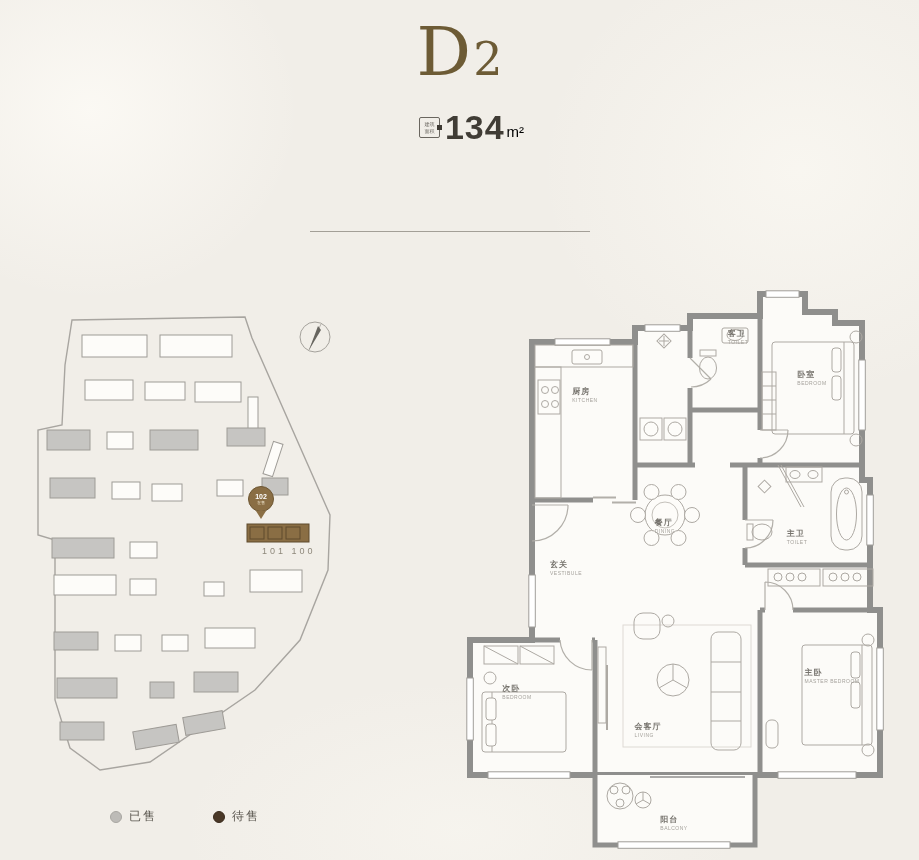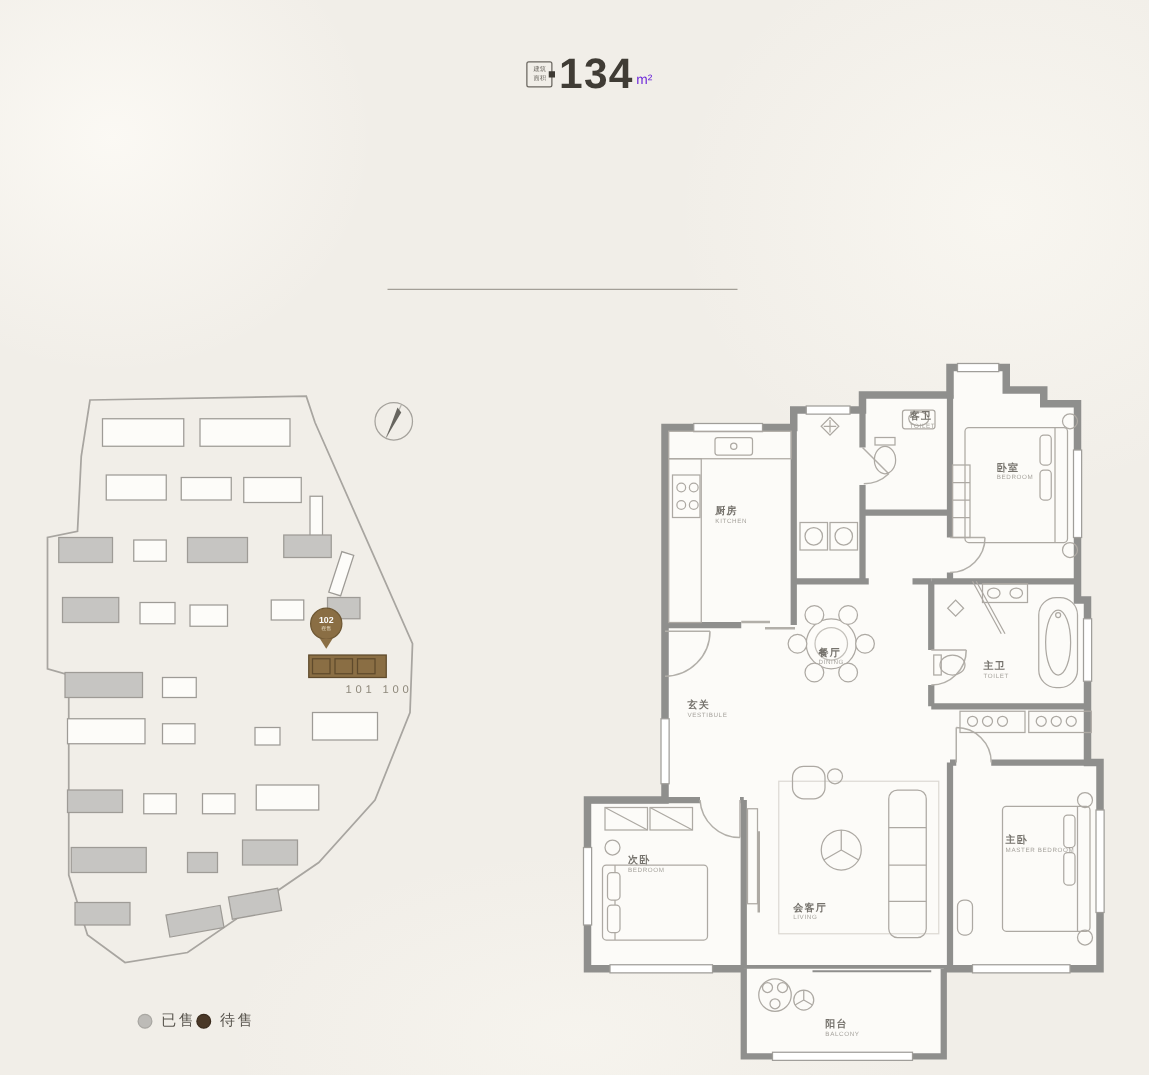--- a/index.html
+++ b/index.html
@@ -25,39 +25,39 @@
   .title{font-family:"DejaVu Serif","Liberation Serif",serif;color:#6d5b35;line-height:1;}
   .title .d{font-size:68px;letter-spacing:2px;}
   .title .two{font-size:46px;}
   .subtitle{margin-top:18px;font-size:19px;letter-spacing:3px;color:#3d3a32;font-weight:500;}
   .area-row{margin-top:22px;display:flex;justify-content:center;align-items:center;padding-left:24px;}
   .area-badge{width:19px;height:19px;border:1px solid #6a665f;border-radius:2px;
     display:flex;flex-direction:column;justify-content:center;align-items:center;
     font-size:5px;line-height:1.4;color:#6a665f;position:relative;margin-right:5px;}
   .area-badge .corner{position:absolute;right:-3px;top:7px;width:5px;height:5px;background:#3e3a33;}
   .area-value{font-size:34px;font-weight:600;color:#403c35;letter-spacing:1px;}
-  .area-unit{font-size:11px;color:#6d28d9;margin-left:2px;margin-top:8px;text-align:center;}
+  .area-unit{font-size:15px;color:#000000;margin-left:2px;margin-top:8px;text-align:center;}
   .divider{position:absolute;left:310px;top:231px;width:280px;height:0;border-top:1px solid #a39f97;}
 
   
   .site-plan{position:absolute;left:22px;top:302px;width:310px;height:490px;}
   .site-plan svg{position:absolute;left:0;top:0;}
   .pin{position:absolute;left:226px;top:184px;width:26px;text-align:center;}
   .pin .head{width:24px;height:24px;margin:0 auto;border-radius:50%;
     background:#8a6e44;border:1px solid #6e5733;color:#fff;
     display:flex;flex-direction:column;justify-content:center;align-items:center;line-height:1.1;}
   .pin .num{font-size:7px;font-weight:bold;}
   .pin .sub{font-size:4px;color:#eadfc6;}
   .pin .tail{width:0;height:0;margin:-1px auto 0;
     border-left:5px solid transparent;border-right:5px solid transparent;border-top:8px solid #8a6e44;}
-  .unit-numbers{position:absolute;left:228px;top:244px;width:80px;text-align:right;
+  .unit-numbers{position:absolute;left:240px;top:244px;width:80px;text-align:left;
     font-size:9px;letter-spacing:3px;color:#8e887b;}
 
   
-  .legend{position:absolute;left:110px;top:808px;display:flex;align-items:center;justify-content:center;}
+  .legend{position:absolute;left:110px;top:808px;display:flex;gap:56px;align-items:center;justify-content:center;}
   .legend-item{display:flex;align-items:center;gap:7px;}
   .dot{width:10px;height:10px;border-radius:50%;}
   .dot.sold{background:#bdbbb7;border:1px solid #a9a7a2;}
   .dot.forsale{background:#4a3827;border:1px solid #3a2b1d;}
   .legend-label{font-size:12px;letter-spacing:2px;color:#5a564f;}
 
   
   .floor-plan{position:absolute;left:460px;top:280px;width:445px;height:575px;}
   .floor-plan svg{position:absolute;left:0;top:0;}
   .fp-label{position:absolute;transform:translate(-50%,-50%);
@@ -67,20 +67,23 @@
 </style>
 </head>
 <body>
 
 <div class="page">
   <div class="blob b1"></div>
   <div class="blob b2"></div>
   <div class="blob b3"></div>
 
   <div class="header">
+    <div class="title">
+      <span class="d">D</span><span class="two">2</span>
+    </div>
     <div class="area-row">
       <span class="area-badge">
         <span>建筑</span>
         <span>面积</span>
         <span class="corner"></span>
       </span>
       <span class="area-value">134</span>
       <span class="area-unit">m²</span>
     </div>
   </div>
@@ -306,21 +309,21 @@
 
         <circle cx="160" cy="516" r="13" fill="none"></circle>
         <circle cx="154" cy="510" r="4" fill="none"></circle>
           <circle cx="166" cy="510" r="4" fill="none"></circle>
         <circle cx="160" cy="523" r="4" fill="none"></circle>
         <circle cx="183" cy="520" r="8" fill="none"></circle>
         <path d="M183,520 L183,512 M183,520 L176,524 M183,520 L190,524" fill="none"></path>
       </g>
     </svg>
 
-    <div class="fp-label" style="left:125px;top:133px">
+    <div class="fp-label" style="left:125px;top:115px">
       <span class="zh">厨房</span>
       <span class="en">KITCHEN</span>
     </div>
     <div class="fp-label" style="left:278px;top:57px">
       <span class="zh">客卫</span>
       <span class="en">TOILET</span>
     </div>
     <div class="fp-label" style="left:352px;top:98px">
       <span class="zh">卧室</span>
       <span class="en">BEDROOM</span>

